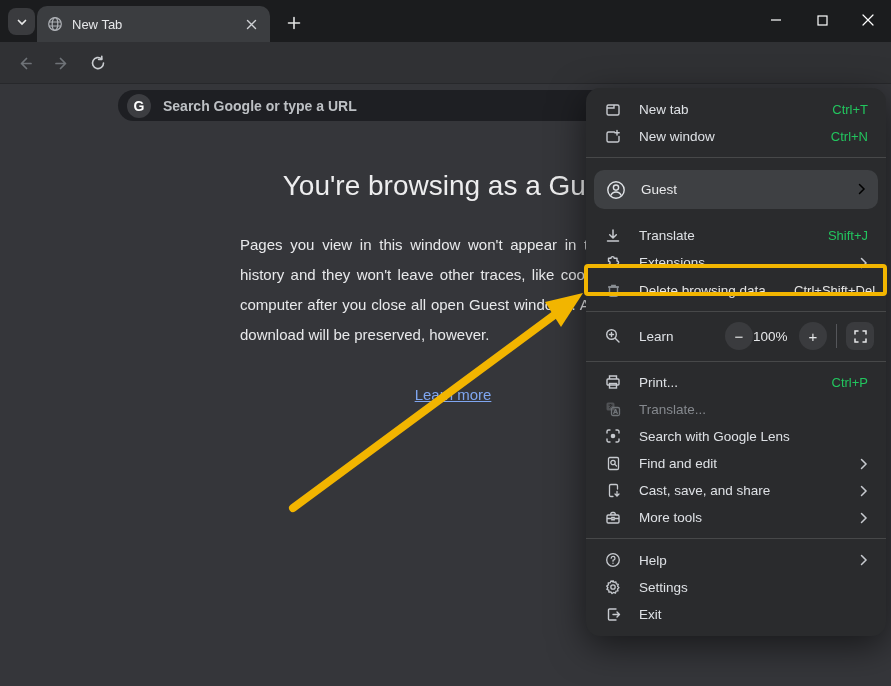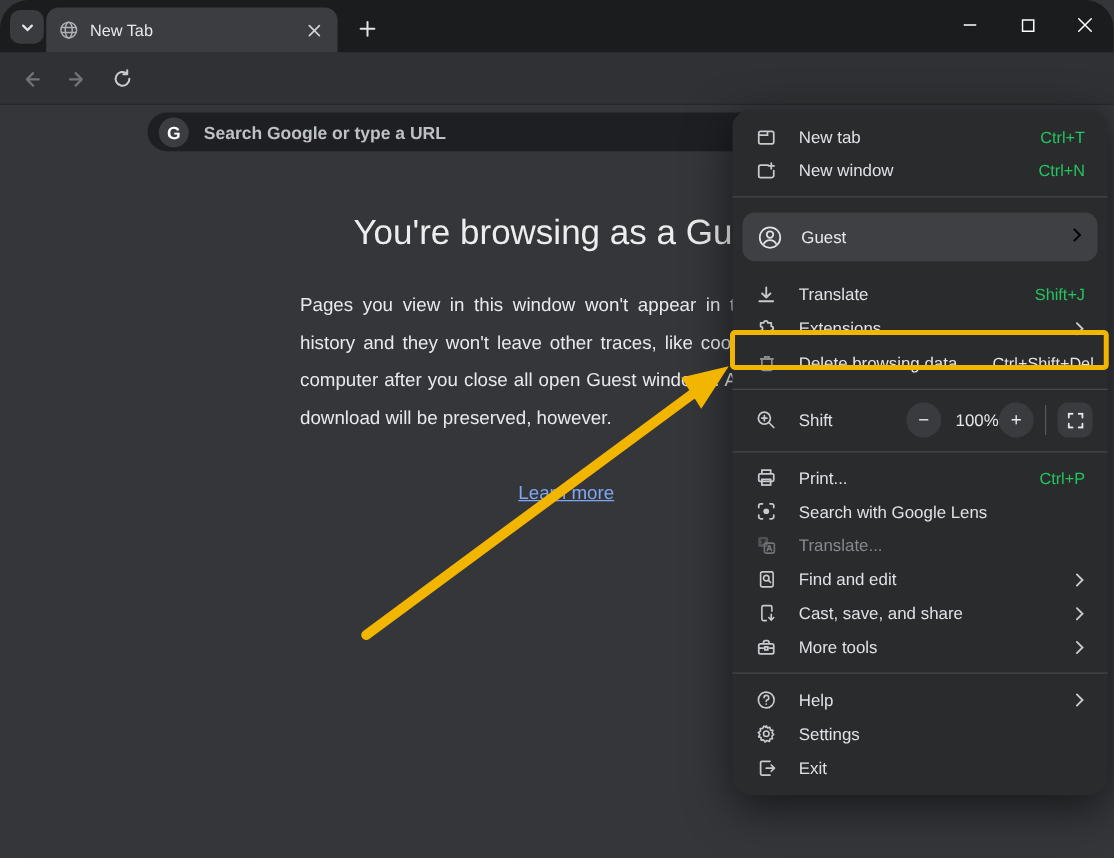--- a/index.html
+++ b/index.html
@@ -14,21 +14,21 @@
     --txt-dim:#c2c5c9;
     --txt-disabled:#85898e;
     --divider:#474849;
     --yellow:#f2b500;
     --link:#7fa6f0;
     --btn:#3a3b3e;
   }
   *{margin:0;padding:0;box-sizing:border-box;}
   html,body{width:891px;height:686px;overflow:hidden;}
   body{font-family:"Liberation Sans", sans-serif;background:var(--content);position:relative;}
-  .page{position:absolute;inset:0;width:891px;height:686px;background:var(--content);overflow:hidden;border-radius:23px;}
+  .page{position:absolute;inset:0;width:891px;height:686px;background:var(--content);overflow:hidden;}
 
   
   .titlebar{position:absolute;left:0;top:0;width:891px;height:42px;background:var(--frame);}
   .tab-search{position:absolute;left:8px;top:8px;width:27px;height:27px;border-radius:8px;background:var(--btn);display:flex;align-items:center;justify-content:center;color:#e8e8e8;}
   .tab{position:absolute;left:37px;top:6px;width:233px;height:36px;background:var(--tab);border-radius:10px 10px 0 0;display:flex;align-items:center;padding:0 10px;gap:9px;}
   .tab-title{font-size:13px;color:var(--txt);flex:1;}
   .tab-close{width:18px;height:18px;display:flex;align-items:center;justify-content:center;color:#cfd1d4;border-radius:50%;}
   .newtab-btn{position:absolute;left:280px;top:9px;width:28px;height:28px;display:flex;align-items:center;justify-content:center;color:#e3e3e3;border-radius:50%;}
   .win-controls{position:absolute;right:0;top:0;height:40px;display:flex;}
   .win-btn{width:46px;height:40px;display:flex;align-items:center;justify-content:center;color:#fff;}
@@ -61,21 +61,21 @@
   .mi.dim .lbl,.mi.dim .sc{color:#e5e5e5;}
   .mi.dim .ic{color:#8a8f94;}
   .mdiv{height:1px;background:var(--divider);margin:7px 0;flex:none;}
   .guest-row{height:40px;margin:5px 8px;background:var(--menu-hl);border-radius:10px;display:flex;align-items:center;padding:0 12px;gap:15px;}
   .guest-row .ic{width:20px;height:20px;color:#dfe2e6;display:flex;align-items:center;justify-content:center;}
   .guest-row .lbl{flex:1;font-size:13.5px;color:#e8e9eb;}
   .zoom-row{height:36px;display:flex;align-items:center;padding:0 12px 0 18px;gap:0;}
   .zoom-row .ic{width:18px;height:18px;color:#c7cacf;display:flex;align-items:center;justify-content:center;margin-right:17px;}
   .zoom-row .lbl{font-size:13.5px;color:#dee1e5;flex:1;}
   .round-btn{width:28px;height:28px;border-radius:50%;background:var(--btn);color:#e6e7e9;display:flex;align-items:center;justify-content:center;font-size:15px;flex:none;}
-  .zoom-val{width:46px;text-align:right;font-size:13.5px;color:#e6e7e9;flex:none;}
+  .zoom-val{width:46px;text-align:left;font-size:13.5px;color:#e6e7e9;flex:none;}
   .vsep{width:1px;height:24px;background:#55565a;margin:0 9px;flex:none;}
   .sq-btn{width:28px;height:28px;border-radius:8px;background:var(--btn);color:#e6e7e9;display:flex;align-items:center;justify-content:center;flex:none;}
 
   
   .hl-box{position:absolute;left:584px;top:264px;width:303px;height:32px;border:4px solid var(--yellow);border-radius:4px;z-index:60;pointer-events:none;}
   .arrow-svg{position:absolute;left:0;top:0;z-index:55;pointer-events:none;}
 </style>
 </head>
 <body>
 
@@ -246,21 +246,21 @@
     <div class="mdiv"></div>
 
     <div class="zoom-row">
       <span class="ic">
           <svg width="16" height="16" viewBox="0 0 16 16" fill="none" stroke="currentColor" stroke-width="1.4" stroke-linecap="round">
             <circle cx="6.5" cy="6.5" r="4.8"></circle>
             <path d="M10.2 10.2 L14 14"></path>
             <path d="M6.5 4.5 V8.5 M4.5 6.5 H8.5"></path>
           </svg>
         </span>
-      <span class="lbl">Shift</span>
+      <span class="lbl">Learn</span>
       <span class="round-btn">
           <span>−</span>
         </span>
       <span class="zoom-val">100%</span>
       <span class="round-btn">
           <span>+</span>
         </span>
       <span class="vsep"></span>
       <span class="sq-btn">
         <svg width="13" height="13" viewBox="0 0 13 13" fill="none" stroke="currentColor" stroke-width="1.5" stroke-linecap="round">
@@ -274,44 +274,44 @@
     <div class="mi">
       <span class="ic">
           <svg width="16" height="16" viewBox="0 0 16 16" fill="none" stroke="currentColor" stroke-width="1.4">
             <path d="M4.5 5 V2 H11.5 V5"></path>
             <rect x="2" y="5" width="12" height="6" rx="1"></rect>
             <rect x="4.5" y="9.5" width="7" height="4.5"></rect>
           </svg>
         </span>
       <span class="lbl">Print...</span>
       <span class="sc">Ctrl+P</span>
+    </div>
+    <div class="mi disabled">
+      <span class="ic">
+          <svg width="16" height="16" viewBox="0 0 16 16" fill="none" stroke="currentColor" stroke-width="1.3">
+            <rect x="1.5" y="1.5" width="8" height="8" rx="1.5" fill="currentColor" opacity="0.55" stroke="none"></rect>
+            <path d="M3.5 4 H7.5 M5.5 3 V4 M4 7 C5 6.2 6.5 5 6.8 4 M6.8 6.8 C6 6.2 5.2 5.2 5 4.4" stroke="#2a2b2d" stroke-width="1"></path>
+            <rect x="6.5" y="6.5" width="8" height="8" rx="1.5"></rect>
+            <path d="M10.5 8 L12.5 13 M10.5 8 L8.5 13 M9.2 11.4 H11.8"></path>
+          </svg>
+        </span>
+      <span class="lbl">Translate...</span>
     </div>
     <div class="mi">
       <span class="ic">
           <svg width="16" height="16" viewBox="0 0 16 16" fill="none" stroke="currentColor" stroke-width="1.4" stroke-linecap="round">
             <path d="M2 5 V3.5 A1.5 1.5 0 0 1 3.5 2 H5"></path>
             <path d="M11 2 H12.5 A1.5 1.5 0 0 1 14 3.5 V5"></path>
             <path d="M14 11 V12.5 A1.5 1.5 0 0 1 12.5 14 H11"></path>
             <path d="M5 14 H3.5 A1.5 1.5 0 0 1 2 12.5 V11"></path>
             <circle cx="8" cy="8" r="2.3" fill="currentColor" stroke="none"></circle>
           </svg>
         </span>
       <span class="lbl">Search with Google Lens</span>
     </div>
-    <div class="mi disabled">
-      <span class="ic">
-          <svg width="16" height="16" viewBox="0 0 16 16" fill="none" stroke="currentColor" stroke-width="1.3">
-            <rect x="1.5" y="1.5" width="8" height="8" rx="1.5" fill="currentColor" opacity="0.55" stroke="none"></rect>
-            <path d="M3.5 4 H7.5 M5.5 3 V4 M4 7 C5 6.2 6.5 5 6.8 4 M6.8 6.8 C6 6.2 5.2 5.2 5 4.4" stroke="#2a2b2d" stroke-width="1"></path>
-            <rect x="6.5" y="6.5" width="8" height="8" rx="1.5"></rect>
-            <path d="M10.5 8 L12.5 13 M10.5 8 L8.5 13 M9.2 11.4 H11.8"></path>
-          </svg>
-        </span>
-      <span class="lbl">Translate...</span>
-    </div>
     <div class="mi">
       <span class="ic">
           <svg width="15" height="15" viewBox="0 0 15 15" fill="none" stroke="currentColor" stroke-width="1.3">
             <rect x="2.5" y="1.5" width="10" height="12" rx="1.3"></rect>
             <circle cx="7" cy="6.5" r="2.2"></circle>
             <path d="M8.6 8.1 L10.5 10" stroke-linecap="round"></path>
           </svg>
         </span>
       <span class="lbl">Find and edit</span>
       <span class="chev">

